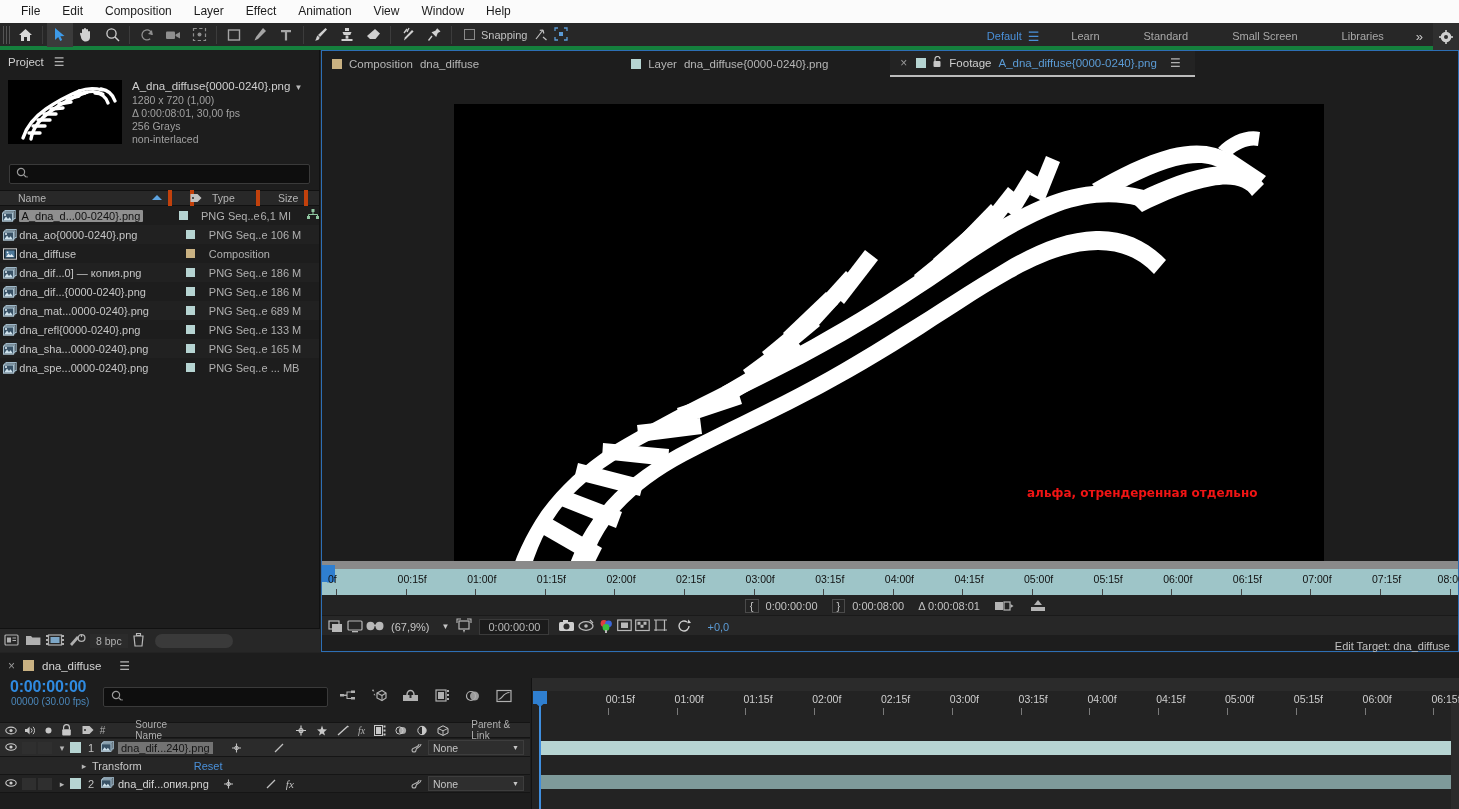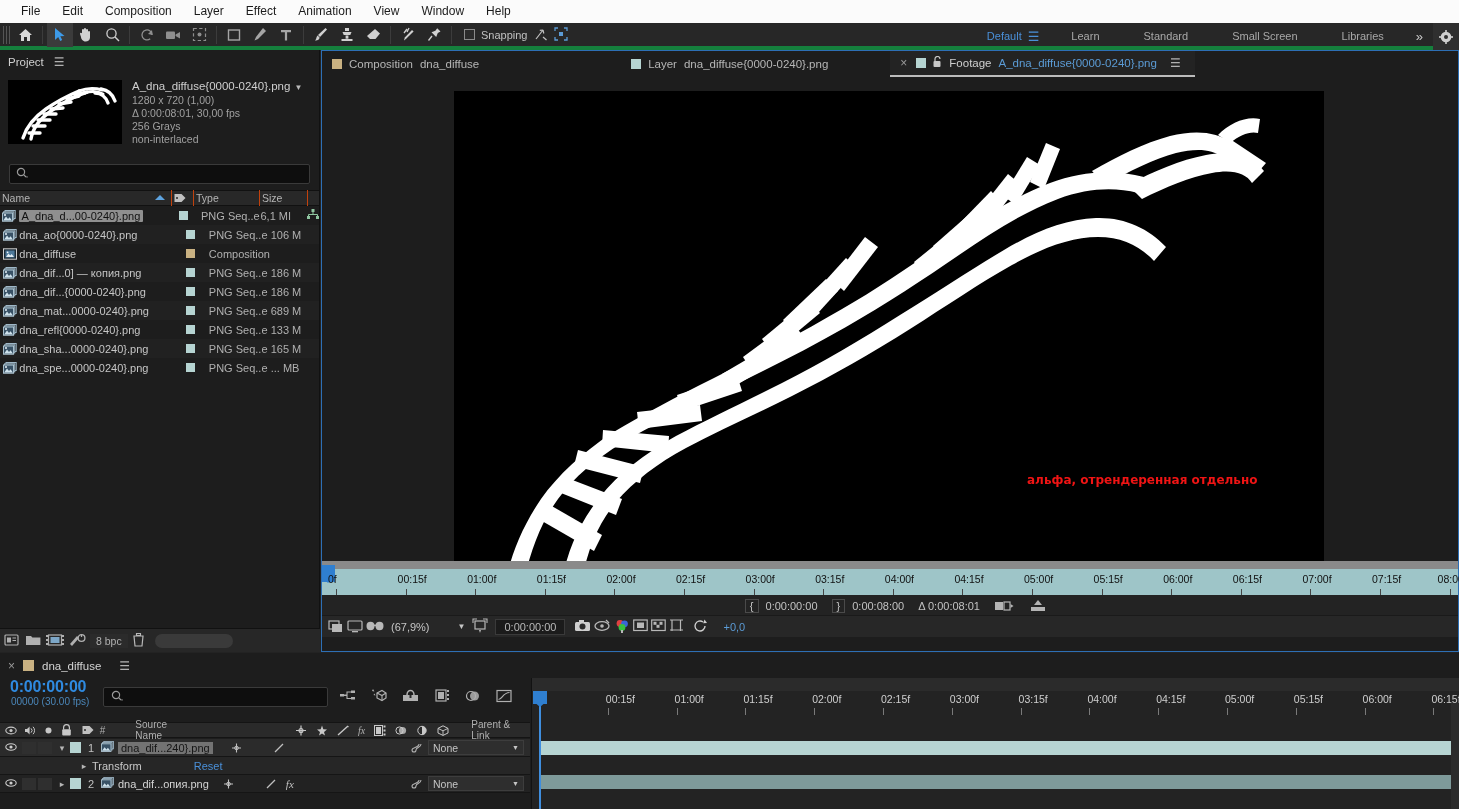--- a/index.html
+++ b/index.html
@@ -68,21 +68,21 @@
     height: 20px; background: #0e0e0e; border: 1px solid #3a3a3a; border-radius: 2px;
     display: flex; align-items: center; padding-left: 6px; color: #8a8a8a;
   }
   .search .si { font-size: 11px; }
 
   .listhdr {
     display: flex; height: 16px; align-items: center;
     background: #282828; border-top: 1px solid #111; border-bottom: 1px solid #111;
     font-size: 10.5px; color: #b4b4b4;
   }
-  .listhdr .c { padding-left: 2px; border-right: 1px solid #c2410c; height: 16px; line-height: 16px; position: relative;}
+  .listhdr .c { padding-left: 18px; border-right: 4px solid #c2410c; height: 16px; line-height: 16px; position: relative;}
   .c-name { width: 172px; }
   .c-tag { width: 22px; }
   .c-type { width: 66px; }
   .c-size { width: 48px; }
   .sortarrow { position: absolute; right: 6px; top: 5px; width: 0; height: 0;
     border-left: 5px solid transparent; border-right: 5px solid transparent; border-bottom: 5px solid #5da3e0; }
 
   .rows { }
   .row { display: flex; height: 19px; align-items: center; font-size: 11px; color: #c6c6c6; }
   .row.alt { background: #212121; }
@@ -110,40 +110,40 @@
   }
   .viewer-tabs { height: 26px; display: flex; align-items: center; background: #1d1d1d; }
   .vtab { display: flex; align-items: center; height: 26px; padding: 0 14px 0 10px; gap: 7px; font-size: 11.5px; color: #b6b6b6;}
   .vtab .sq { width: 10px; height: 10px; }
   .vtab.active { background: #232323; color: #cfcfcf; border-bottom: 2px solid #bcbcbc;}
   .vtab .x { color:#9a9a9a; font-size:12px; margin-right:2px;}
   .vtab .link { color: #5b9bd5; }
   .lockic { font-size: 11px; color:#c3c3c3; }
 
   .canvaswrap { position: absolute; top: 26px; left: 0; width: 1136px; height: 546px; background: #1d1d1d; }
-  .canvas { position: absolute; left: 132px; top: 14px; width: 870px; height: 489px; background: #000; overflow: hidden;}
+  .canvas { position: absolute; left: 132px; top: 27px; width: 870px; height: 489px; background: #000; overflow: hidden;}
   .anno { position: absolute; color: #f01414; font-size: 12px; font-weight: bold; left: 573px; top: 382px; white-space: nowrap;
       font-family: "DejaVu Sans", sans-serif; }
 
   .vruler { position: absolute; left: 0; bottom: 56px; width: 1136px; height: 26px; background: #9ec5c8; }
   .vruler .tk { position: absolute; top: 4px; font-size: 10.5px; color: #101010; }
   .vruler .tick { position: absolute; bottom: 0; width: 1px; height: 6px; background: #444; }
   .vrtopbar { position:absolute; left:0; top:-8px; width:1136px; height:8px; background:#8a8a8a; }
   .greenbar { position: absolute; bottom: -5px; height: 5px; background: #2fbe30; }
   .phead { position: absolute; top: -4px; width: 13px; height: 17px; background: #2f7fd0; }
   .phead:after { content:""; position:absolute; left:0; top:12px; border-left:6.5px solid transparent; border-right:6.5px solid transparent; border-top:6px solid #2f7fd0; }
 
   .viewer-io { position: absolute; left:0; bottom: 34px; width: 1136px; height: 22px; background: #232323;
      display:flex; align-items:center; justify-content:flex-end; gap: 0px; padding-right: 410px; font-size: 11px; color:#c2c2c2;}
   .iobox { display:flex; align-items:center; gap:7px; margin-left:14px;}
   .brace { border:1px solid #4a4a4a; padding: 0px 4px; color:#c8c8c8; font-size:11px; }
 
   .viewer-toolbar { position:absolute; left:0; bottom: 14px; width:1136px; height: 22px; background:#272727;
      display:flex; align-items:center; gap:3px; padding-left:6px; border-top:1px solid #1a1a1a; }
-  .zoomsel { display:flex; align-items:center; gap:28px; font-size:11px; color:#c6c6c6; padding:0 4px; }
+  .zoomsel { display:flex; align-items:center; gap:12px; font-size:11px; color:#c6c6c6; padding:0 4px; }
   .tcode { background:#1b1b1b; border:1px solid #3a3a3a; padding:1px 8px; font-size:11px; color:#b8b8b8; margin-left:4px;}
   .plus { color:#5b9bd5; font-size:11px; margin-left:12px;}
   .edittarget { position:absolute; right:8px; bottom: -1px; font-size:11px; color:#c0c0c0; }
   .viewer-status { position:absolute; left:0; bottom:0; width:1136px; height:16px; background:#1d1d1d;}
 
   
   .timeline { position:absolute; left:0; top:653px; width:1459px; height:156px; background:#1d1d1d; }
   .tl-tabrow { height:25px; display:flex; align-items:center; padding-left:8px; gap:8px; }
   .tl-tabrow .x { color:#9a9a9a; font-size:12px;}
   .tl-tabrow .sq { width:11px; height:11px; background:#c9b182; }
@@ -839,20 +839,23 @@
           </svg>
       </span>
       <span style="margin-left:6px">
         <svg width="15" height="14" viewBox="0 0 15 14">
             <path d="M12 7 a5 5 0 11-2-4" fill="none" stroke="#cfcfcf" stroke-width="1.4"></path>
             <path d="M11.5 0.5 L10.2 4.3 L14 4" fill="#cfcfcf"></path>
           </svg>
       </span>
       <span class="plus">+0,0</span>
     </div>
+    <div class="viewer-status">
+      <span class="edittarget">Edit Target: dna_diffuse</span>
+    </div>
   </div>
 
   <div class="timeline">
     <div class="tl-tabrow">
       <span class="x">×</span>
       <span class="sq"></span>
       <span class="nm">dna_diffuse</span>
       <span class="ham">☰</span>
     </div>
 

